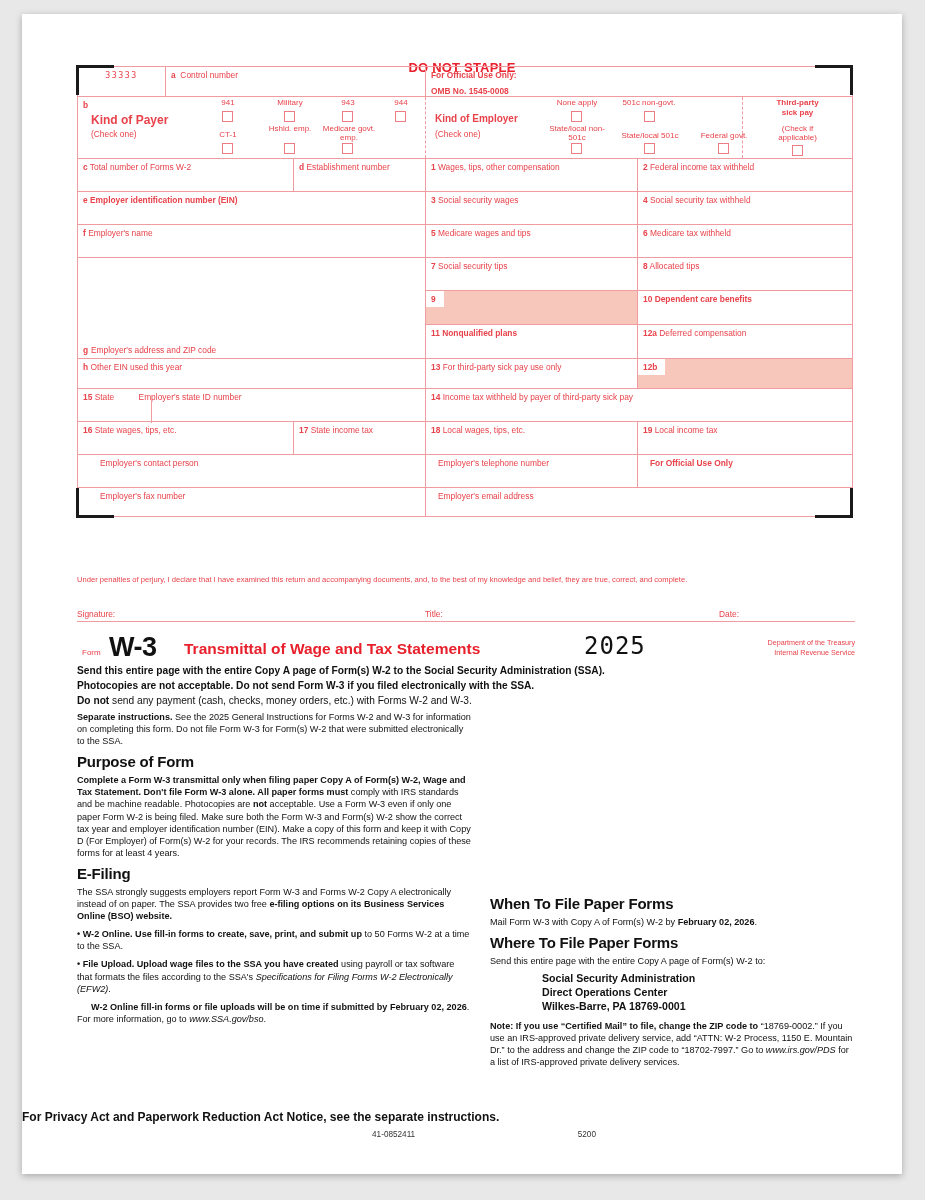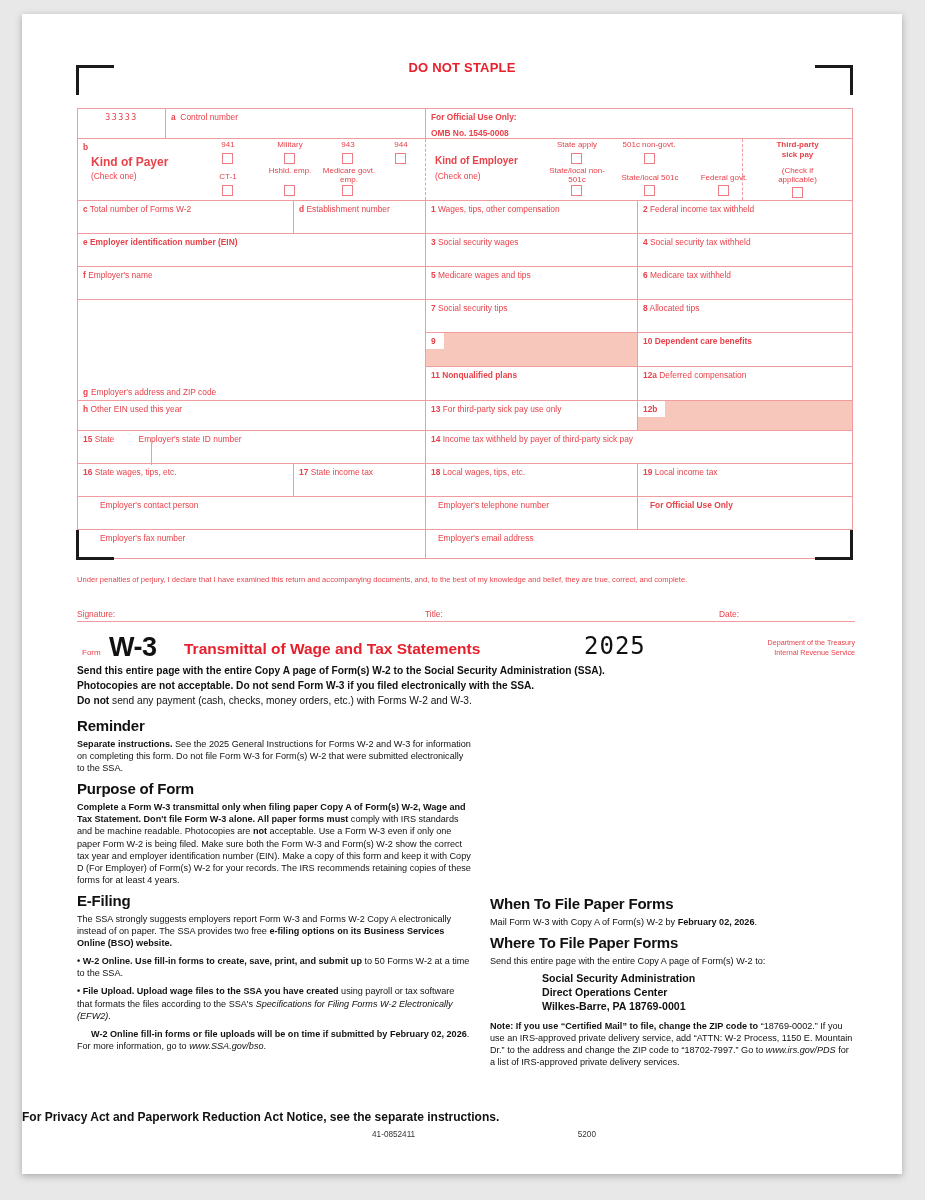--- a/index.html
+++ b/index.html
@@ -18,21 +18,21 @@
     box-shadow: 0 2px 7px rgba(0,0,0,.28);
   }
   #do-not-staple {
     position:absolute; left:0; right:0; top:46px;
     text-align:center; font-weight:bold; font-size:13px;
     color:#e8202c; letter-spacing:.2px;
   }
 
   .form-area { position:absolute; left:55px; top:52px; width:775px; }
 
-  .tbl { width:100%; border-collapse:collapse; table-layout:fixed;margin-top:42px; }
+  .tbl { width:100%; border-collapse:collapse; table-layout:fixed; }
   .tbl td {
     border:1px solid #ef9ba0;
     vertical-align:top;
     padding:3px 5px 0 5px;
     font-size:8.4px;
     color:#e8424a;
     line-height:1.25;
     position:relative;
   }
   .b { font-weight:bold; }
@@ -176,21 +176,21 @@
             <div class="abs cap" style="left:301px;top:-1px;width:34px">944</div>
             <div class="abs" style="left:312px;top:11px"><span class="chk"></span></div>
           </div>
         </td>
 
         <td colspan="3" class="dashed-l dashed-r">
           <div class="payer-grid">
             <span class="b abs" style="left:4px;top:13px;font-size:10px">Kind of Employer</span>
             <span class="abs" style="left:4px;top:29px">(Check one)</span>
 
-            <div class="abs cap" style="left:118px;top:-1px;width:56px">State apply</div>
+            <div class="abs cap" style="left:118px;top:-1px;width:56px">None apply</div>
             <div class="abs" style="left:140px;top:11px"><span class="chk"></span></div>
             <div class="abs cap" style="left:117px;top:25px;width:58px">State/local non-501c</div>
             <div class="abs" style="left:140px;top:43px"><span class="chk"></span></div>
 
             <div class="abs cap" style="left:182px;top:-1px;width:72px">501c non-govt.</div>
             <div class="abs" style="left:213px;top:11px"><span class="chk"></span></div>
             <div class="abs cap" style="left:180px;top:32px;width:78px">State/local 501c</div>
             <div class="abs" style="left:213px;top:43px"><span class="chk"></span></div>
 
             <div class="abs cap" style="left:262px;top:32px;width:62px">Federal govt.</div>
@@ -376,21 +376,20 @@
   </div>
 
   <div class="lead">
     <b>Send this entire page with the entire Copy A page of Form(s) W-2 to the Social Security Administration (SSA).</b><br>
     <b>Photocopies are not acceptable. Do not send Form W-3 if you filed electronically with the SSA.</b><br>
     <b>Do not</b><span> send any payment (cash, checks, money orders, etc.) with Forms W-2 and W-3.</span>
   </div>
 
   <div class="colL">
 
-    <h2 class="sec">Reminder</h2>
     <p class="body"><b>Separate instructions.</b><span> See the 2025 General Instructions for Forms W-2 and W-3 for information on completing this form. Do not file Form W-3 for Form(s) W-2 that were submitted electronically to the SSA.</span></p>
 
     <h2 class="sec">Purpose of Form</h2>
     <p class="body"><b>Complete a Form W-3 transmittal only when filing paper Copy A of Form(s) W-2, Wage and Tax Statement. Don't file Form W-3 alone. All paper forms </b><b>must</b><span> comply with IRS standards and be machine readable. Photocopies are </span><b>not</b><span> acceptable. Use a Form W-3 even if only one paper Form W-2 is being filed. Make sure both the Form W-3 and Form(s) W-2 show the correct tax year and employer identification number (EIN). Make a copy of this form and keep it with Copy D (For Employer) of Form(s) W-2 for your records. The IRS recommends retaining copies of these forms for at least 4 years.</span></p>
 
     <h2 class="sec">E-Filing</h2>
     <p class="body"><span>The SSA strongly suggests employers report Form W-3 and Forms W-2 Copy A electronically instead of on paper. The SSA provides two free </span><b>e-filing options on its Business Services Online (BSO) website.</b></p>
     <p class="body"><b>• W-2 Online. Use fill-in forms to create, save, print, and submit up</b><span> to 50 Forms W-2 at a time to the SSA.</span></p>
     <p class="body"><b>• File Upload. Upload wage files to the SSA you have created</b><span> using payroll or tax software that formats the files according to the SSA's </span><i>Specifications for Filing Forms W-2 Electronically (EFW2)</i><span>.</span></p>
     <p class="body indent"><b>W-2 Online fill-in forms or file uploads will be on time if submitted by February 02, 2026</b><span>. For more information, go to </span><i>www.SSA.gov/bso</i><span>.</span></p>

